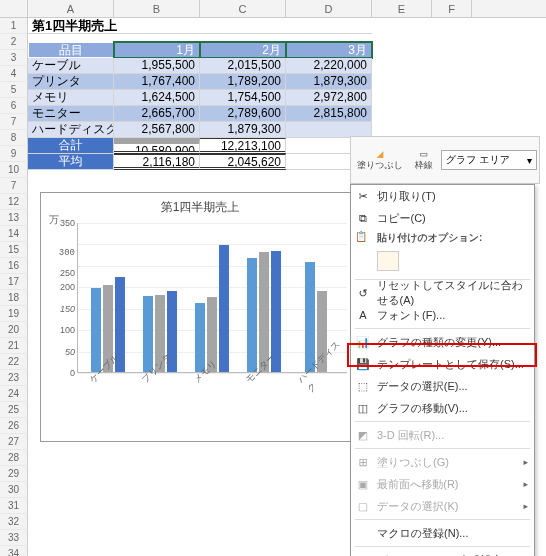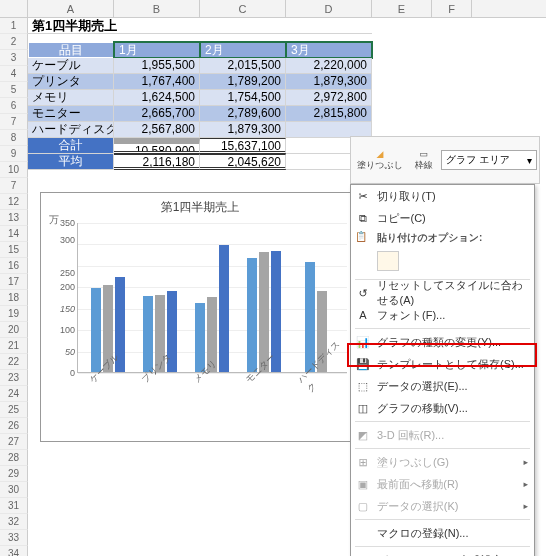--- a/index.html
+++ b/index.html
@@ -7,21 +7,21 @@
 .sheet{position:absolute;top:0;left:0;width:546px}
 .colhdr{display:flex;height:18px;background:#f3f3f3;border-bottom:1px solid #ccc}
 .colhdr div{border-right:1px solid #ccc;text-align:center;color:#666;line-height:18px;font-size:11px}
 .rowhdr{position:absolute;left:0;top:18px}
 .rowhdr div{width:28px;height:16px;background:#f3f3f3;border-right:1px solid #ccc;border-bottom:1px solid #e8e8e8;text-align:center;color:#666;line-height:16px;font-size:10px}
 .cells{position:absolute;left:28px;top:18px}
 .row{display:flex;height:16px}
 .cell{border-right:1px solid #d4d4d4;border-bottom:1px solid #d4d4d4;padding:0 4px;line-height:15px;overflow:hidden;white-space:nowrap;font-size:12px}
 .title{font-size:13px;font-weight:bold}
 .hdr{background:#8ea9db;color:#fff;text-align:center;border:1px solid #fff}
-.sel{background:#8ea9db;color:#fff;text-align:left;border:1px solid #fff;outline:2px solid #217346;outline-offset:-1px}
+.sel{background:#8ea9db;color:#fff;text-align:right;border:1px solid #fff;outline:2px solid #217346;outline-offset:-1px}
 .r1{background:#d9e1f2}
 .r2{background:#b4c6e7}
 .tothdr{background:#4472c4;color:#fff;text-align:center}
 .num{text-align:right}
 .chartbox{position:absolute;left:40px;top:192px;width:320px;height:250px;background:#fff;border:1px solid #999}
 .ctitle{text-align:center;margin:6px 0;font-size:12px;color:#444}
 .plot{position:absolute;left:36px;top:30px;width:270px;height:150px;border-left:1px solid #bbb;border-bottom:1px solid #bbb}
 .ylab{position:absolute;left:8px;top:20px;font-size:10px;color:#666}
 .ytick{position:absolute;left:10px;width:24px;text-align:right;font-size:9px;color:#666}
 .grid{position:absolute;left:0;width:100%;border-top:1px solid #eee}
@@ -133,21 +133,21 @@
         <div class="row">
           <div class="cell r1" style="width:86px">ハードディスク</div>
   <div class="cell r1 num" style="width:86px">2,567,800</div>
   <div class="cell r1 num" style="width:86px">1,879,300</div>
   <div class="cell r1 num" style="width:86px"></div>
         </div>
       </div>
 <div class="row">
 <div class="cell tothdr" style="width:86px">合計</div>
 <div class="cell num" style="width:86px;border-top:6px solid #a3a3a3;border-bottom:3px double #333">10,580,900</div>
-<div class="cell num" style="width:86px;border-top:1px solid #333;border-bottom:3px double #333">15,637,100</div>
+<div class="cell num" style="width:86px;border-top:1px solid #333;border-bottom:3px double #333">12,213,100</div>
 <div class="cell num" style="width:86px"></div>
 </div>
 <div class="row">
 <div class="cell tothdr" style="width:86px">平均</div>
 <div class="cell num" style="width:86px;border-top:1px solid #333;border-bottom:3px double #333">2,116,180</div>
 <div class="cell num" style="width:86px;border-top:1px solid #333;border-bottom:3px double #333">2,045,620</div>
 <div class="cell num" style="width:86px"></div>
 </div>
 </div>
 </div>
@@ -155,21 +155,21 @@
 <div class="chartbox">
 <div class="ctitle">第1四半期売上</div>
 <div class="ylab">万</div>
 <div id="yticks">
       <div class="ytick" style="top: 175px;">0</div>
       <div class="ytick" style="top: 153.571px; font-style: italic;">50</div>
       <div class="ytick" style="top: 132.143px;">100</div>
       <div class="ytick" style="top: 110.714px; font-style: italic;">150</div>
       <div class="ytick" style="top: 89.2857px;">200</div>
       <div class="ytick" style="top: 75px;">250</div>
-      <div class="ytick" style="top: 42px;">300</div>
+      <div class="ytick" style="top: 55px; font-family: Liberation Mono, monospace;">300</div>
       <div class="ytick" style="top: 25px;">350</div>
     </div>
 <div class="plot" id="plot">
       <div class="grid" style="top: 150px;"></div>
       <div class="grid" style="top: 128.571px;"></div>
       <div class="grid" style="top: 107.143px;"></div>
       <div class="grid" style="top: 85.7143px;"></div>
       <div class="grid" style="top: 64.2857px;"></div>
       <div class="grid" style="top: 42.8571px;"></div>
       <div class="grid" style="top: 21.4286px;"></div>

